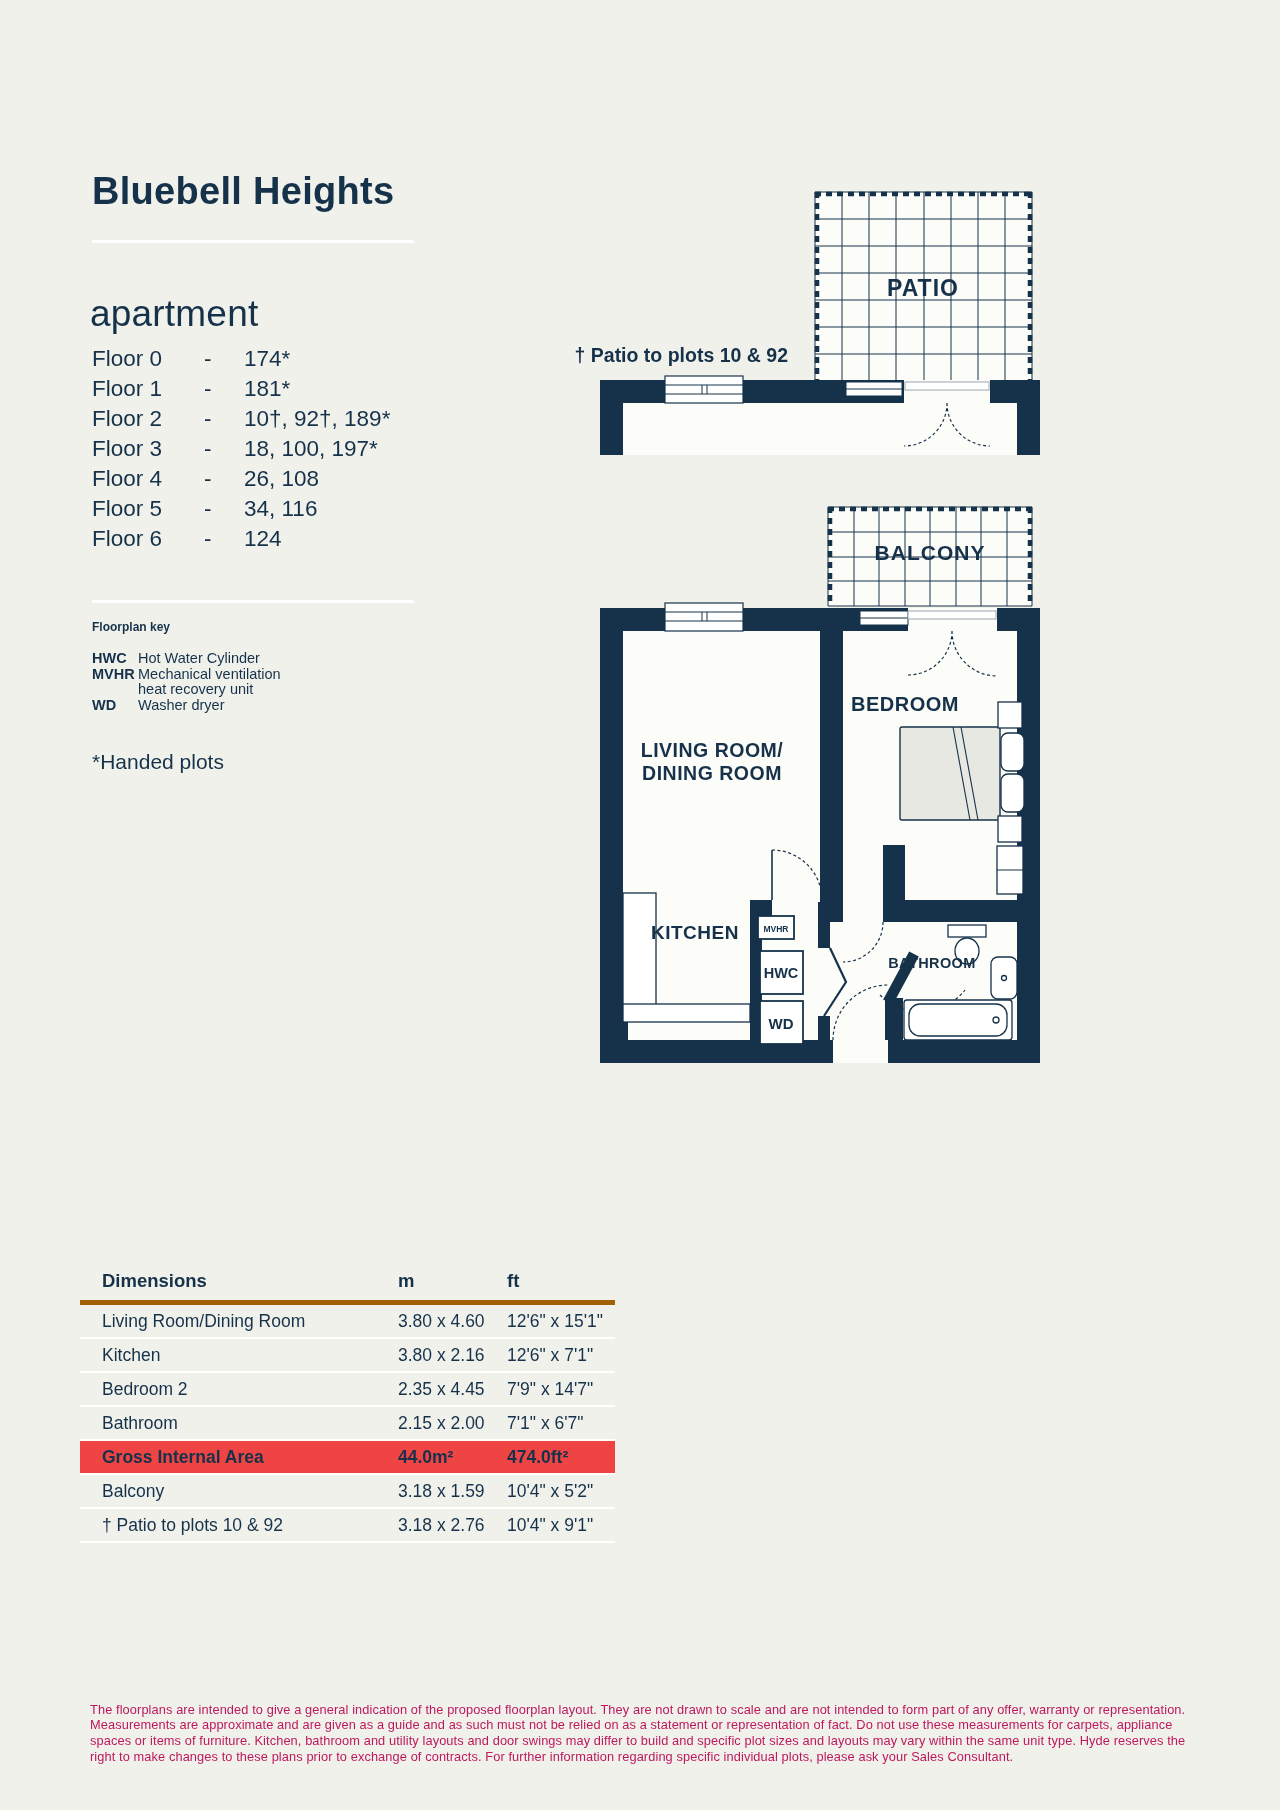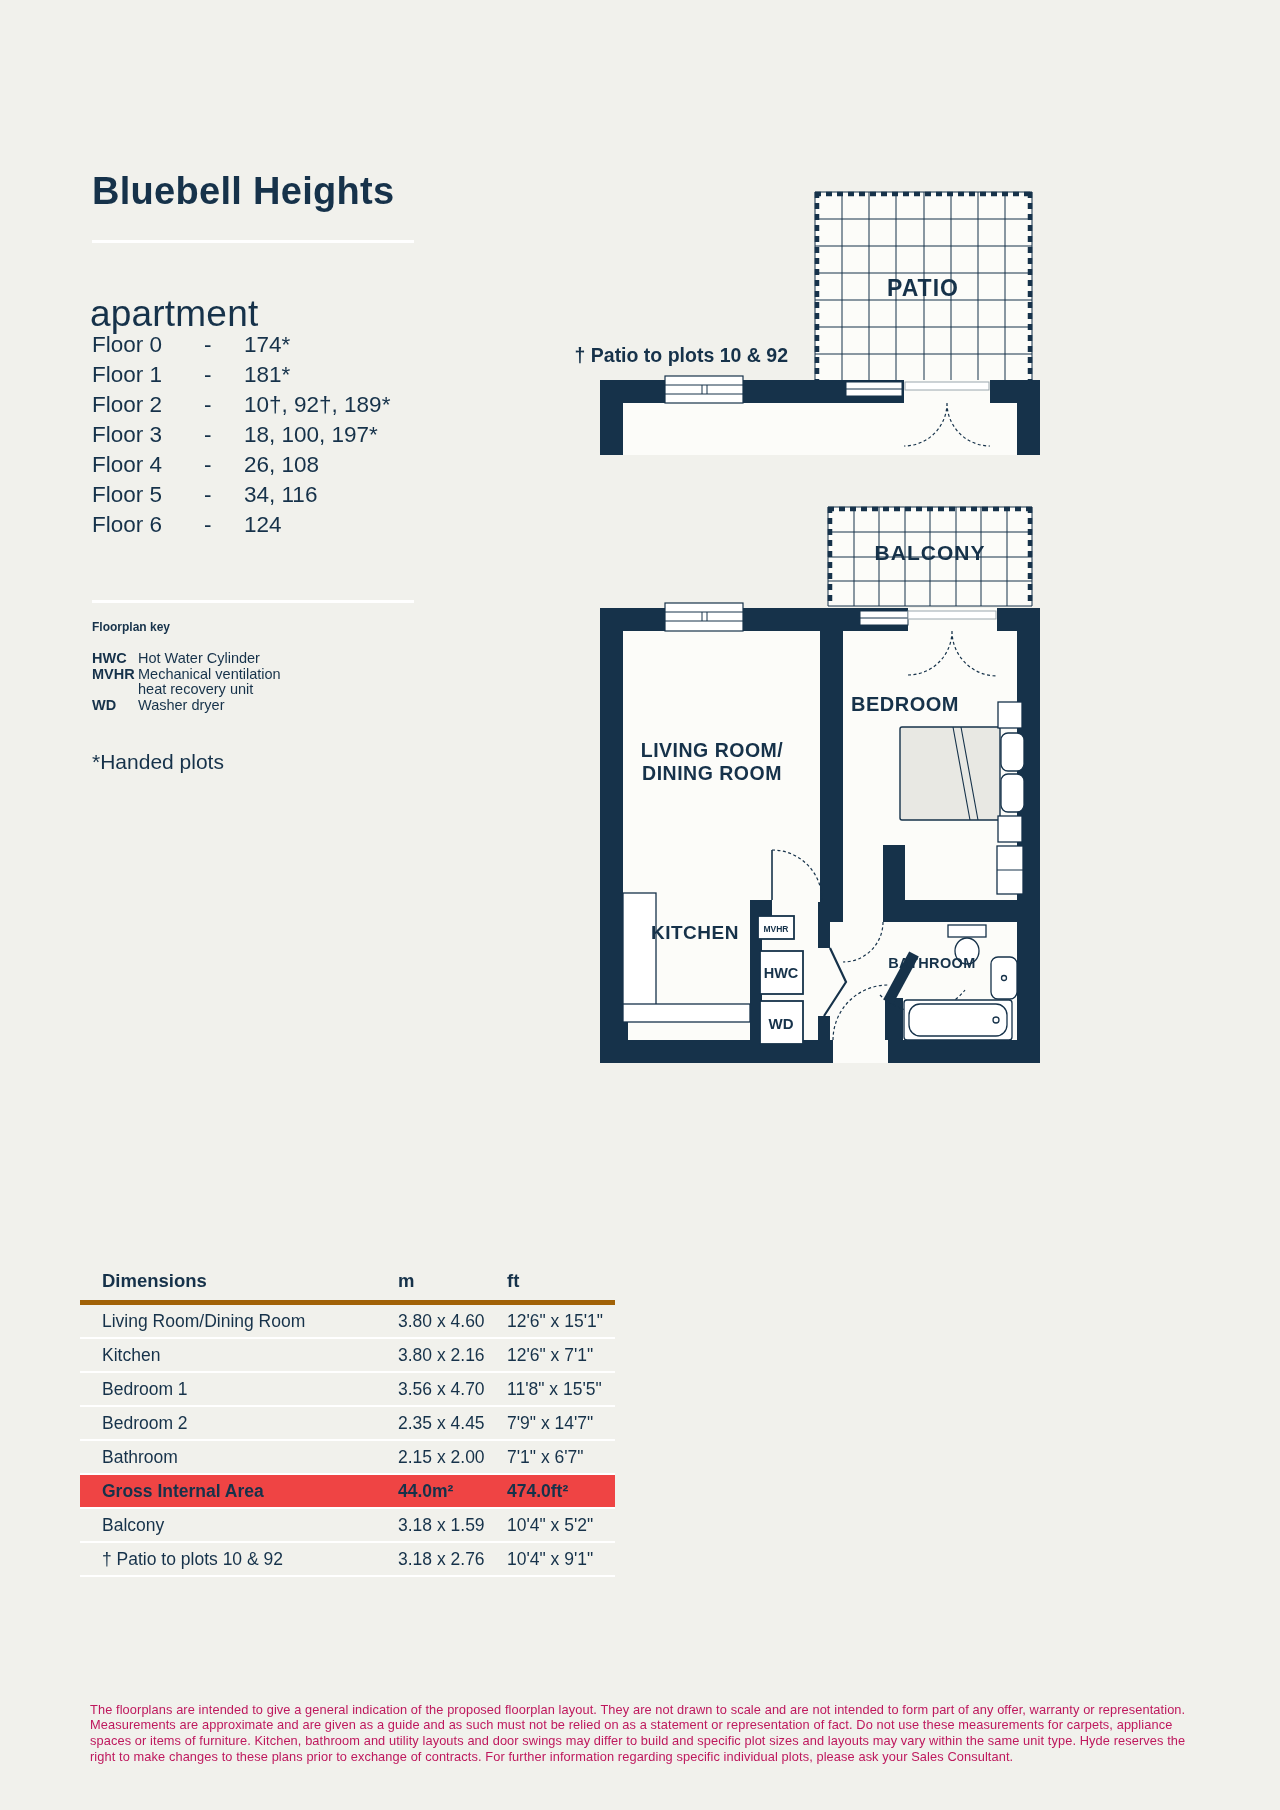--- a/index.html
+++ b/index.html
@@ -9,21 +9,21 @@
     font-family:"Liberation Sans", sans-serif;
     color:#16324a;
   }
   .page{position:relative;width:1280px;height:1810px;overflow:hidden;background:#f1f1ec;}
   .abs{position:absolute;}
   .title{left:92px;top:170px;font-size:38px;font-weight:700;letter-spacing:.3px;}
   .rule{left:92px;width:322px;height:3px;background:#ffffff;}
   .rule1{top:240px;}
   .rule2{top:600px;}
   .subtitle{left:90px;top:252px;font-size:37px;font-weight:400;line-height:41px;letter-spacing:.2px;}
-  .floors{left:92px;top:332px;font-size:22.5px;}
+  .floors{left:92px;top:346px;font-size:22.5px;}
   .floor-row{display:flex;height:30px;align-items:baseline;}
   .floor-label{width:112px;}
   .floor-dash{width:40px;}
   .key-title{left:92px;top:620px;font-size:12px;font-weight:700;}
   .key-list{left:92px;top:651px;font-size:14.5px;line-height:15.5px;}
   .key-row{display:flex;}
   .key-abbr{width:46px;font-weight:700;flex:none;}
   .key-def{white-space:pre-line;}
   .handed{left:92px;top:750px;font-size:21px;}
   .plan-svg{position:absolute;}
@@ -248,25 +248,20 @@
           <span class="t-m">3.80 x 4.60</span>
           <span class="t-ft">12'6" x 15'1"</span>
         </div>
 
         <div class="t-row">
           <span class="t-name">Kitchen</span>
           <span class="t-m">3.80 x 2.16</span>
           <span class="t-ft">12'6" x 7'1"</span>
         </div>
 
-        <div class="t-row">
-          <span class="t-name">Bedroom 1</span>
-          <span class="t-m">3.56 x 4.70</span>
-          <span class="t-ft">11'8" x 15'5"</span>
-        </div>
 
         <div class="t-row">
           <span class="t-name">Bedroom 2</span>
           <span class="t-m">2.35 x 4.45</span>
           <span class="t-ft">7'9" x 14'7"</span>
         </div>
 
         <div class="t-row">
           <span class="t-name">Bathroom</span>
           <span class="t-m">2.15 x 2.00</span>

